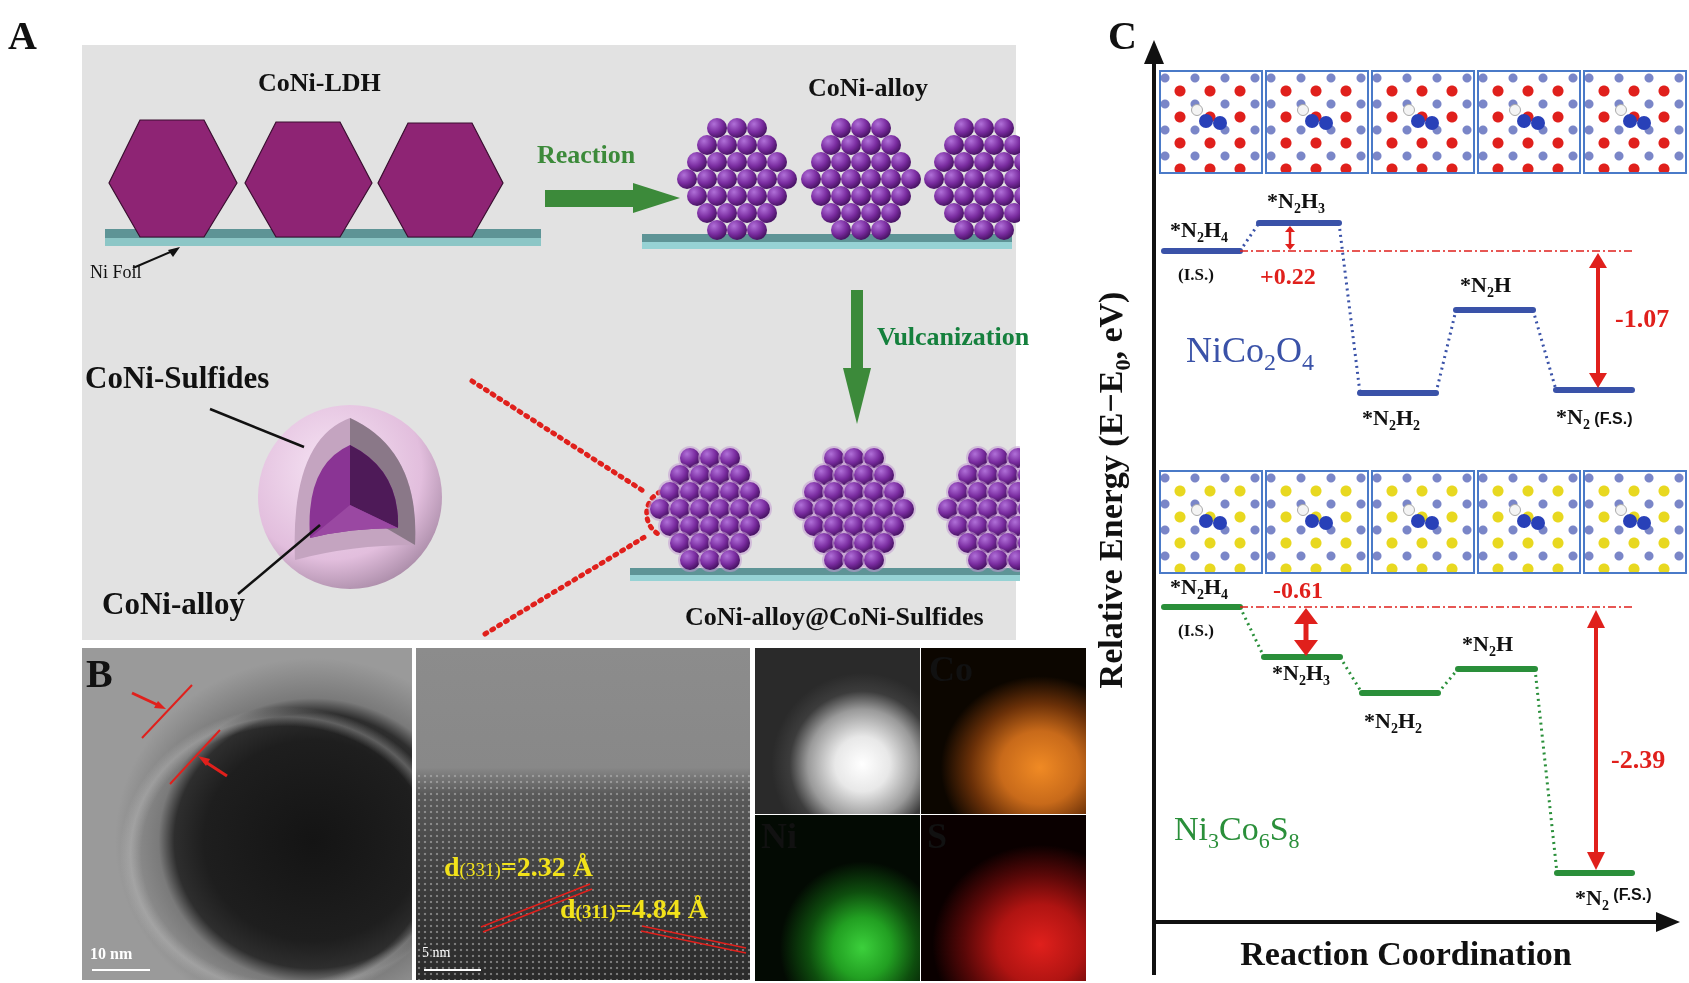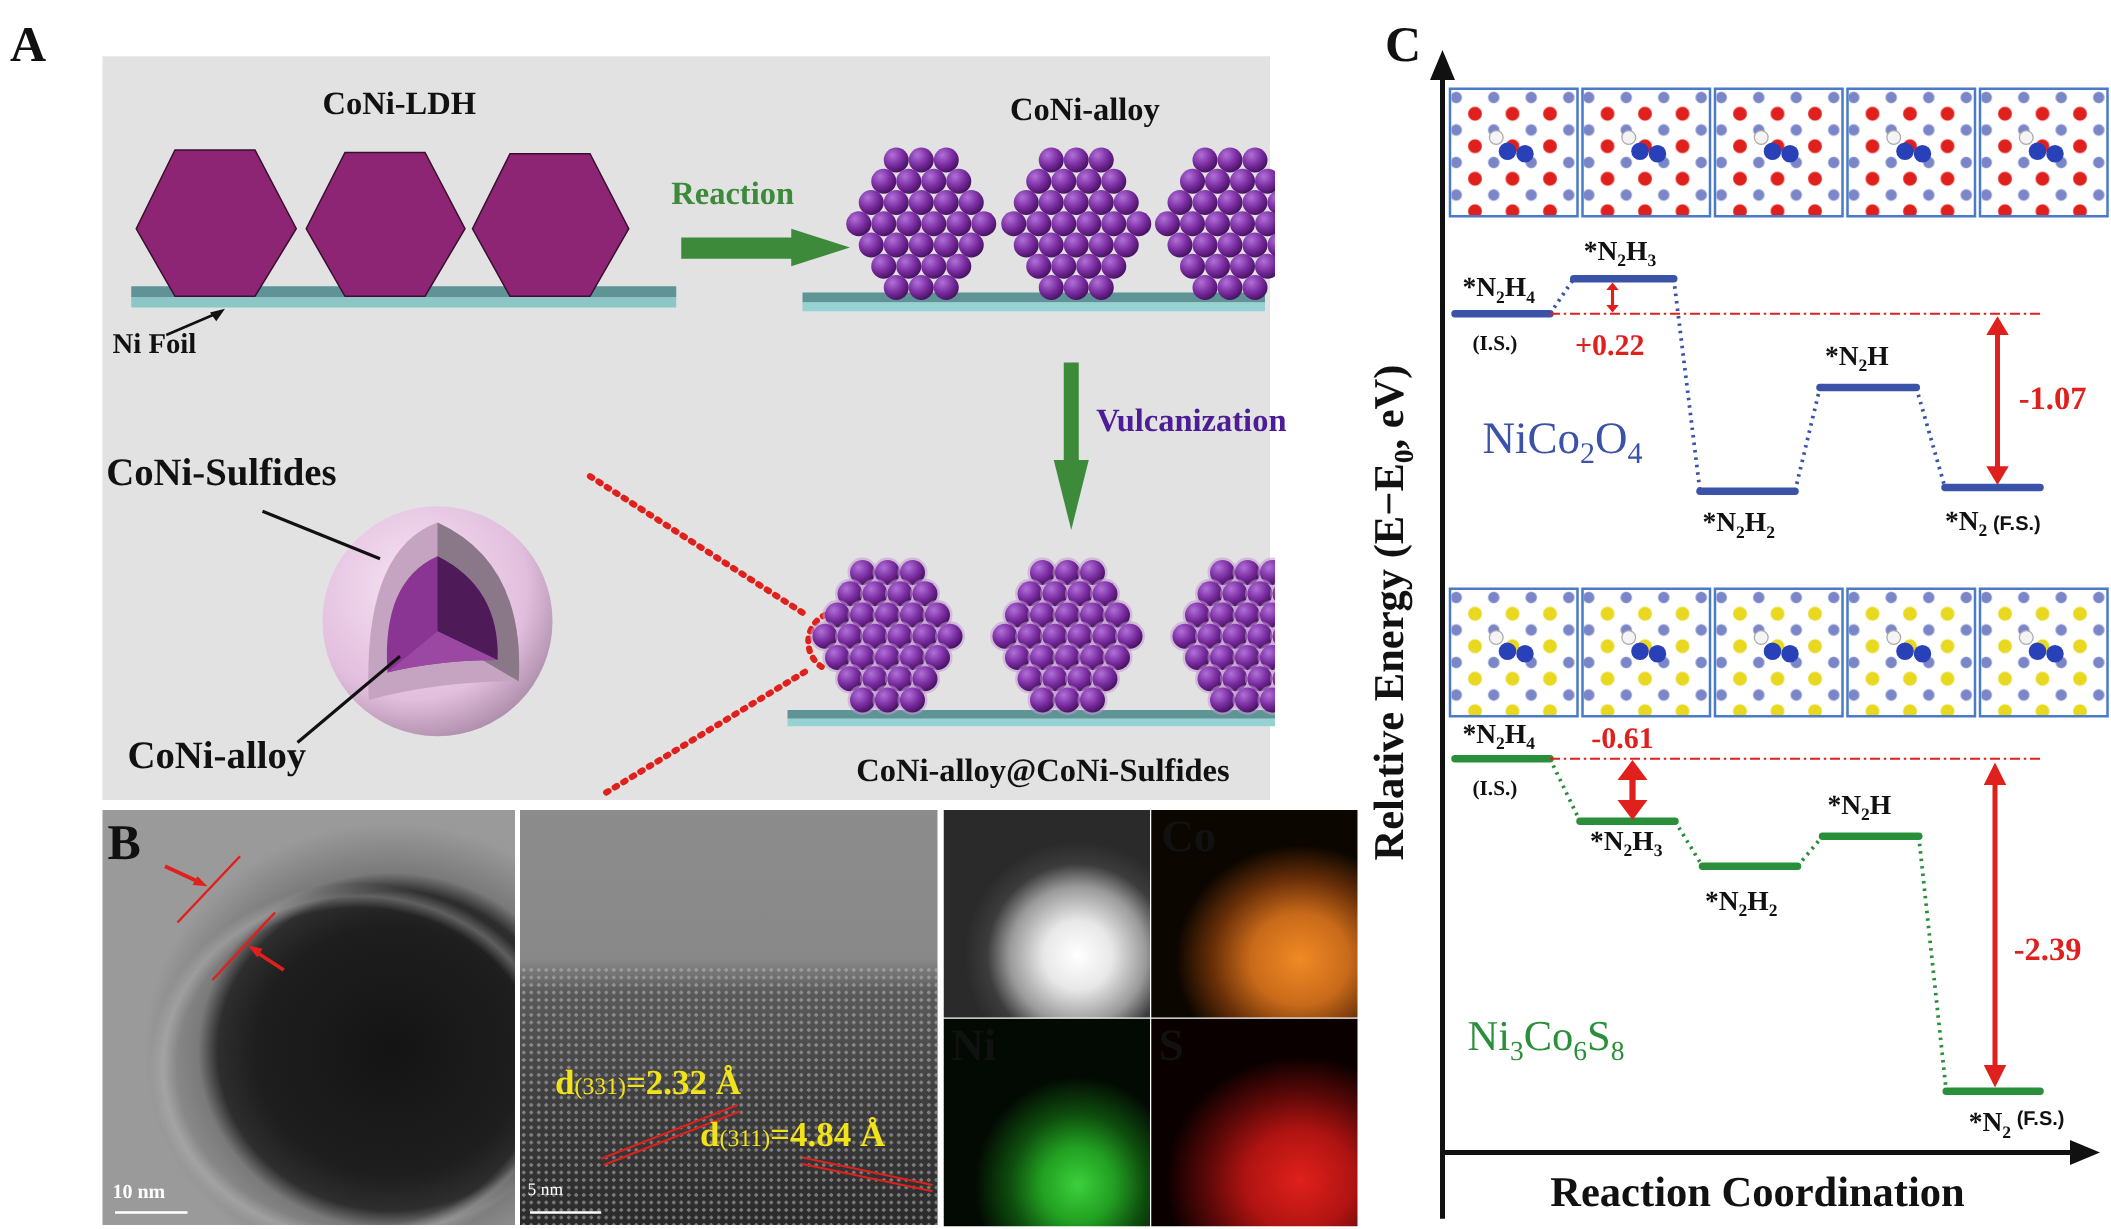--- a/index.html
+++ b/index.html
@@ -15,22 +15,22 @@
 </head>
 <body>
 
 <div class="panel-letter" style="left:8px;top:12px;">A</div>
 
 <div class="schem"></div>
 
 <div class="lbl" style="left:258px;top:68px;font-size:26px;">CoNi-LDH</div>
 <div class="lbl" style="left:808px;top:73px;font-size:26px;">CoNi-alloy</div>
 <div class="lbl" style="left:537px;top:140px;font-size:26px;color:#3c8a3a;">Reaction</div>
-<div class="lbl" style="left:877px;top:322px;font-size:26px;color:#4c1d95;">Vulcanization</div>
-<div class="lbl" style="left:90px;top:262px;font-size:23px;font-weight:bold;">Ni Foil</div>
+<div class="lbl" style="left:877px;top:322px;font-size:26px;color:#15803d;">Vulcanization</div>
+<div class="lbl" style="left:90px;top:262px;font-size:18px;font-weight:normal;">Ni Foil</div>
 <div class="lbl" style="left:85px;top:360px;font-size:31px;">CoNi-Sulfides</div>
 <div class="lbl" style="left:102px;top:586px;font-size:31px;">CoNi-alloy</div>
 <div class="lbl" style="left:685px;top:602px;font-size:26px;">CoNi-alloy@CoNi-Sulfides</div>
 
 <svg class="abs" style="left:0;top:0;" width="1020" height="640">
   <defs>
     <radialGradient id="ball" cx="35%" cy="30%" r="70%">
       <stop offset="0%" stop-color="#b070d8"></stop>
       <stop offset="60%" stop-color="#7a2ca0"></stop>
       <stop offset="100%" stop-color="#4a1466"></stop>
@@ -389,21 +389,21 @@
 <div class="tem" style="left:416px;top:648px;width:334px;height:332px;background:linear-gradient(180deg,#8c8c8c 0%,#888 36%,#5a5a5a 44%,#3e3e3e 70%,#2a2a2a 100%);text-align:right;">
   <div class="abs" style="left:0;top:125px;width:100%;height:207px;background-image:radial-gradient(circle,#b8b8b8 1.2px,transparent 1.6px);background-size:6px 6px;opacity:0.55;"></div>
   <svg class="abs" style="left:0;top:0;" width="334" height="332">
     <line x1="65" y1="279" x2="174" y2="236" stroke="#e0201c" stroke-width="1.6"></line>
     <line x1="67" y1="284" x2="176" y2="241" stroke="#e0201c" stroke-width="1.6"></line>
     <line x1="226" y1="278" x2="330" y2="300" stroke="#e0201c" stroke-width="1.6"></line>
     <line x1="225" y1="283" x2="330" y2="305" stroke="#e0201c" stroke-width="1.6"></line>
     <line x1="8" y1="322" x2="65" y2="322" stroke="#ffffff" stroke-width="2"></line>
   </svg>
   <div class="lbl" style="left:28px;top:203px;font-size:28px;color:#f2e21a;"><span>d</span><span style="font-size:19px;font-weight:normal;">(331)</span><span>=2.32 Å</span></div>
-  <div class="lbl" style="left:144px;top:245px;font-size:28px;color:#f2e21a;"><span>d</span><span style="font-size:19px;font-weight:normal;">(311)</span><span>=4.84 Å</span></div>
+  <div class="lbl" style="left:144px;top:245px;font-size:28px;color:#f2e21a;"><span>d</span><span style="font-size:19px;font-weight:bold;">(311)</span><span>=4.84 Å</span></div>
   <div class="abs" style="left:6px;top:297px;font-size:14px;color:#fff;">5 nm</div>
 </div>
 
 <div class="tem" style="left:755px;top:648px;width:165px;height:166px;background:radial-gradient(ellipse 55% 55% at 65% 70%, #ffffff 0%, #e8e8e8 30%, #9a9a9a 60%, #3c3c3c 80%, #2a2a2a 100%);"></div>
 <div class="tem" style="left:921px;top:648px;width:165px;height:166px;background:radial-gradient(ellipse 60% 55% at 72% 72%, #f08a24 0%, #c86a1a 40%, #6a3008 70%, #0c0600 100%);">
   <div class="lbl" style="left:8px;top:0px;font-size:36px;">Co</div>
 </div>
 <div class="tem" style="left:755px;top:815px;width:165px;height:166px;background:radial-gradient(ellipse 50% 52% at 65% 80%, #3cd03c 0%, #22a022 35%, #0e4e0e 65%, #030a03 100%);">
   <div class="lbl" style="left:6px;top:0px;font-size:36px;">Ni</div>
 </div>

